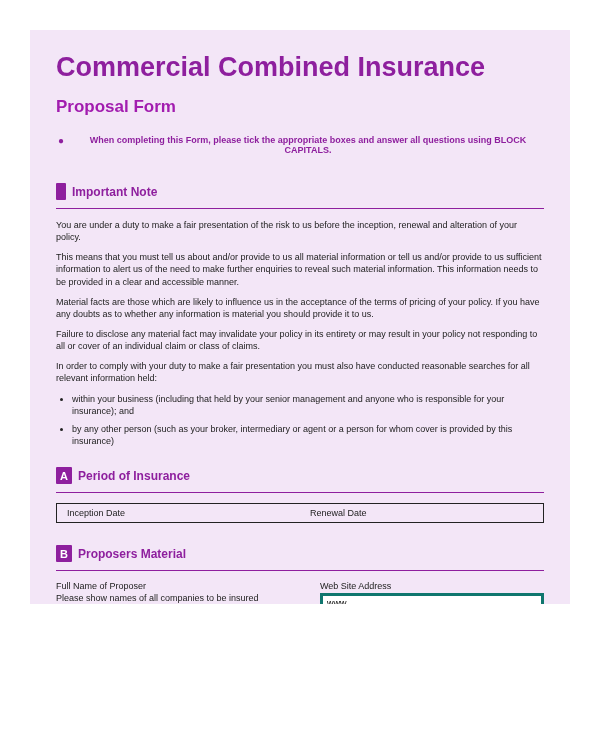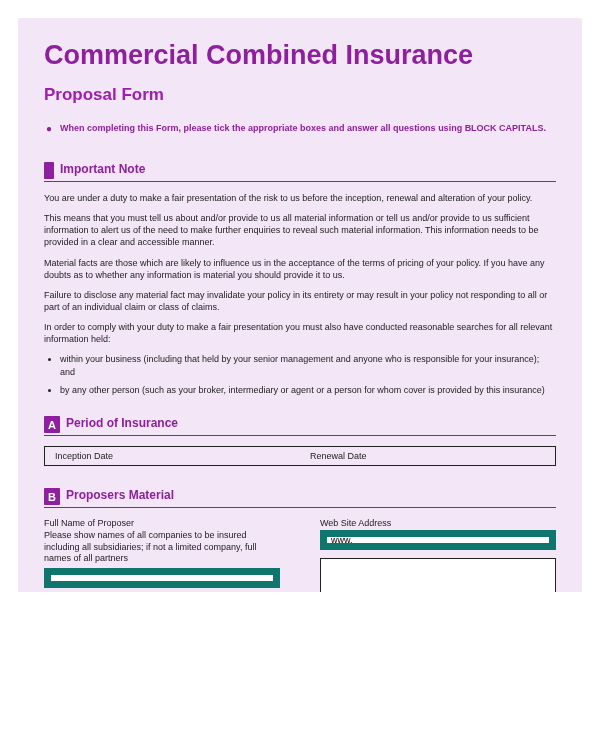--- a/index.html
+++ b/index.html
@@ -6,21 +6,21 @@
   body {
     width: 600px;
     height: 730px;
     background: #ffffff;
     font-family: Arial, Helvetica, sans-serif;
     font-size: 9px;
     color: #222;
     overflow: hidden;
   }
   .page {
-    margin: 18px;
+    margin: 30px;
     background: #f3e6f7;
     padding: 22px 26px 0 26px;
     height: 574px;
     overflow: hidden;
   }
   .title {
     color: #8e1f9e;
     font-size: 27px;
     font-weight: bold;
     margin-bottom: 14px;
@@ -45,24 +45,24 @@
     margin-top: 1px;
   }
   .instruction {
     color: #8e1f9e;
     font-weight: bold;
     font-size: 9px;
     text-align: center;
   }
   .section-header {
     display: flex;
-    align-items: flex-start;
+    align-items: center;
     gap: 6px;
     border-bottom: 1px solid #8e1f9e;
-    padding-bottom: 2px;
+    padding-bottom: 8px;
     margin-bottom: 10px;
   }
   .section-tab {
     background: #8e1f9e;
     color: #fff;
     font-weight: bold;
     font-size: 11px;
     padding: 3px 4px 2px 4px;
     min-width: 10px;
     text-align: center;
@@ -111,21 +111,21 @@
     margin-bottom: 2px;
   }
   .field-sub {
     display: block;
     font-size: 9px;
     line-height: 1.3;
     margin-bottom: 3px;
   }
   .input-box {
     width: 100%;
-    border: 7px solid #0f766e;
+    border: 3px solid #0f766e;
     background: #fff;
     height: 20px;
     padding: 2px 4px;
     font-size: 9px;
     font-family: inherit;
   }
   .textarea-box {
     width: 100%;
     border: 1px solid #222;
     background: #fff;
@@ -150,21 +150,21 @@
   </div>
 
   <div class="section-header">
     <span class="section-tab blank">&nbsp;</span>
     <span class="section-title">Important Note</span>
   </div>
   <div class="note-block">
     <p>You are under a duty to make a fair presentation of the risk to us before the inception, renewal and alteration of your policy.</p>
     <p>This means that you must tell us about and/or provide to us all material information or tell us and/or provide to us sufficient information to alert us of the need to make further enquiries to reveal such material information. This information needs to be provided in a clear and accessible manner.</p>
     <p>Material facts are those which are likely to influence us in the acceptance of the terms of pricing of your policy. If you have any doubts as to whether any information is material you should provide it to us.</p>
-    <p>Failure to disclose any material fact may invalidate your policy in its entirety or may result in your policy not responding to all or part of an individual claim or class of claims.</p>
+    <p>Failure to disclose any material fact may invalidate your policy in its entirety or may result in your policy not responding to all or cover of an individual claim or class of claims.</p>
     <p>In order to comply with your duty to make a fair presentation you must also have conducted reasonable searches for all relevant information held:</p>
     <ul class="note-bullets">
       <li>within your business (including that held by your senior management and anyone who is responsible for your insurance); and</li>
       <li>by any other person (such as your broker, intermediary or agent or a person for whom cover is provided by this insurance)</li>
     </ul>
   </div>
 
   <div class="section-header">
     <span class="section-tab">A</span>
     <span class="section-title">Period of Insurance</span>

